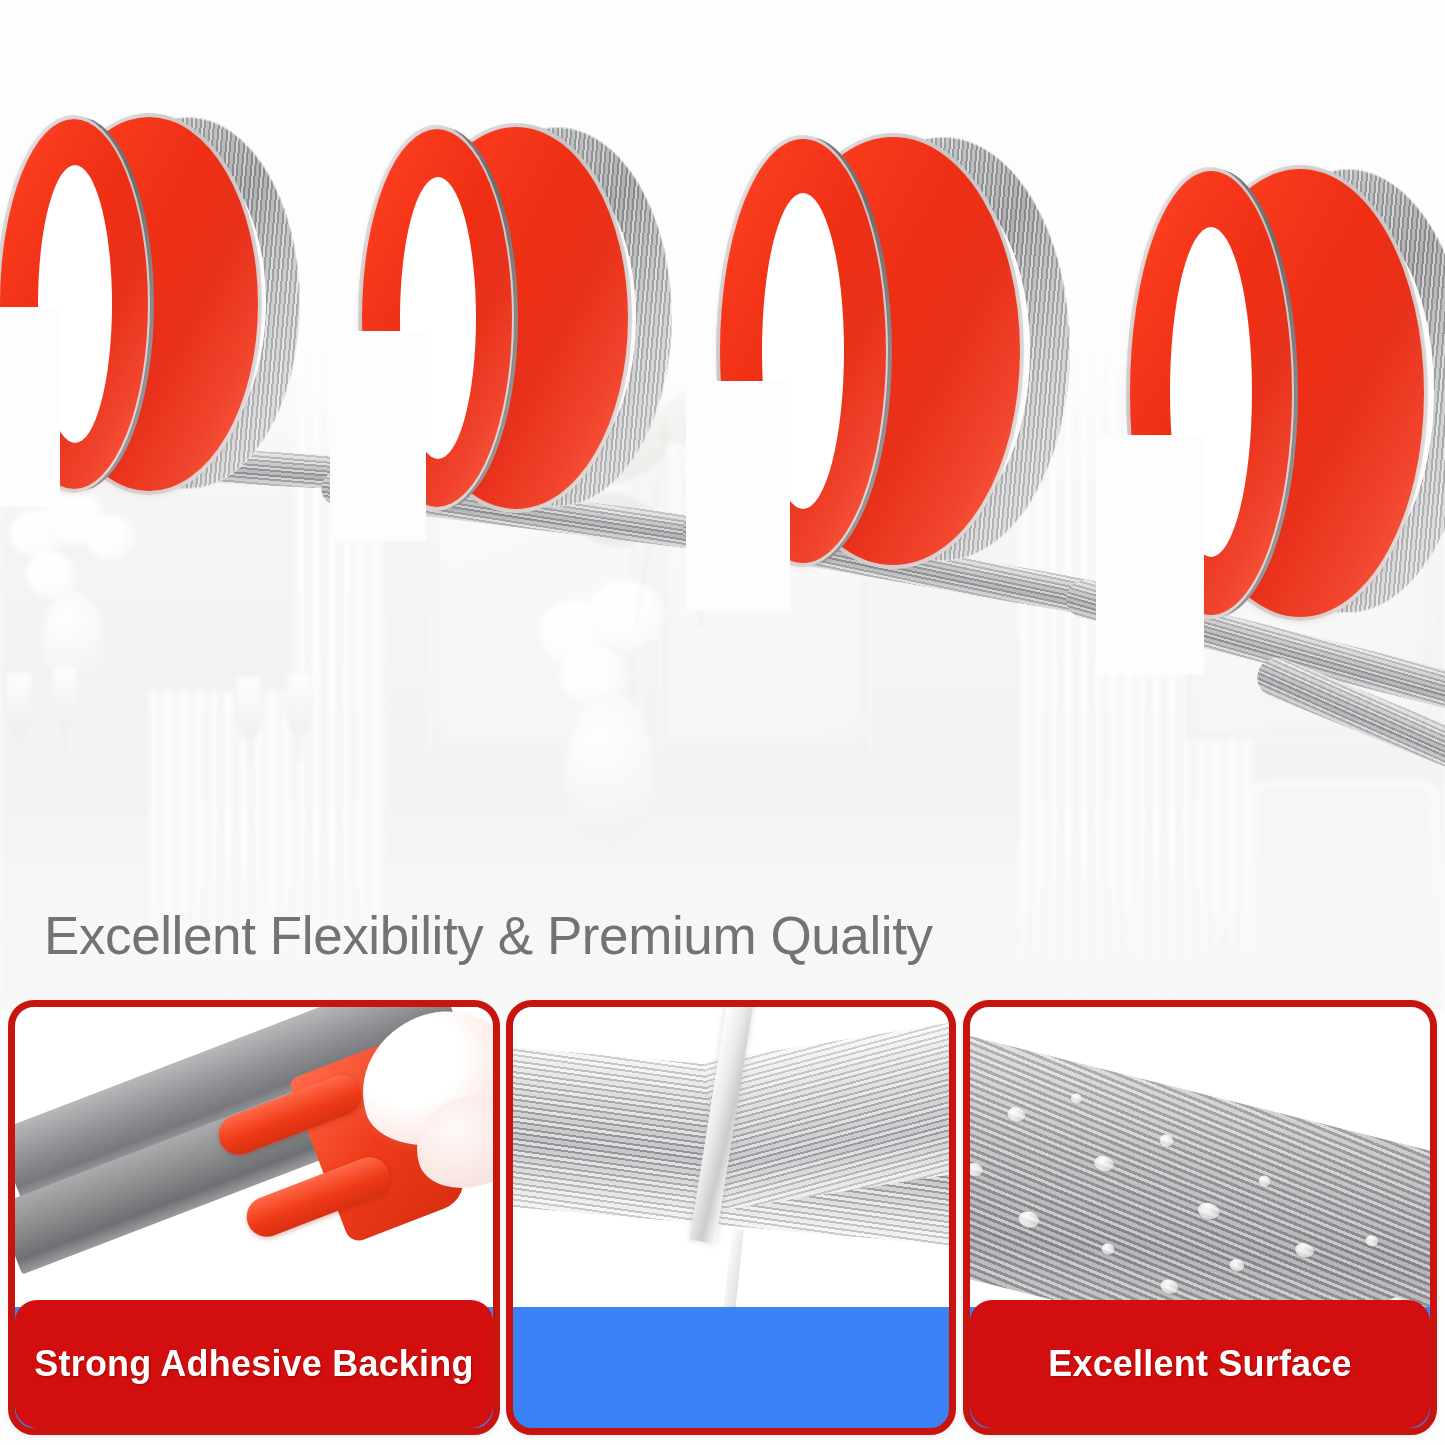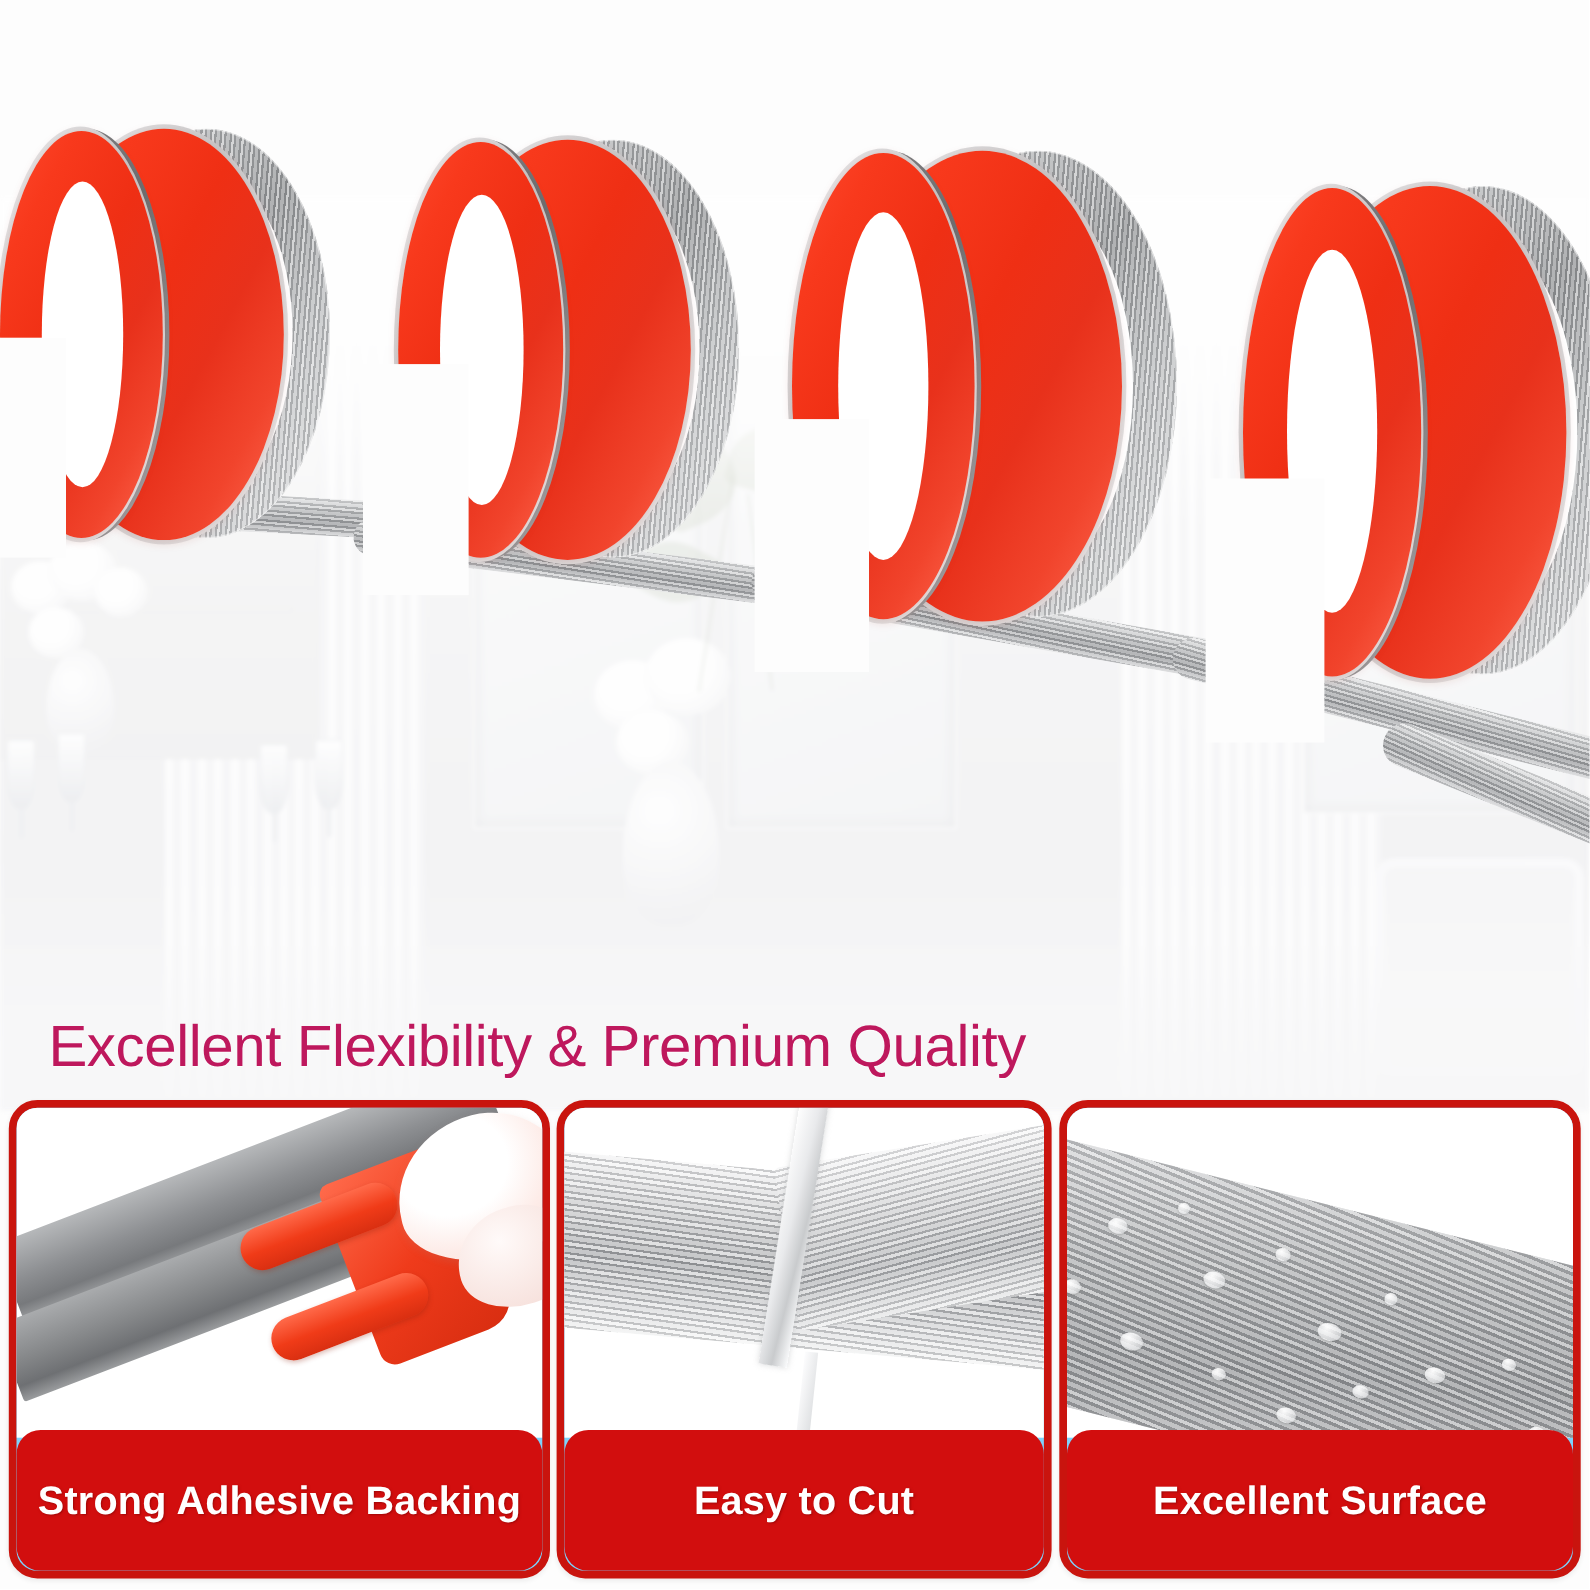--- a/index.html
+++ b/index.html
@@ -86,31 +86,30 @@
 
   
   .title-block{ position:absolute; left:42px; top:650px; width:1100px; z-index:14; }
   .title-line{
     font-weight:700; color:#cc1414; letter-spacing:2px; line-height:.99;
     font-size:104px;
     text-shadow:2px 2px 0 rgba(255,255,255,.55), -1px -1px 0 rgba(255,255,255,.35);
   }
   .subtitle{
     position:absolute; left:44px; top:905px; z-index:14;
-    font-size:53px; color:#be185d; letter-spacing:-0.4px; white-space:nowrap;
+    font-size:53px; color:#737373; letter-spacing:-0.4px; white-space:nowrap;
     text-shadow:0 1px 1px rgba(255,255,255,.75);
-    margin-top:16px;
   }
 
   
   .panels{ position:absolute; left:0; top:1000px; width:1445px; height:445px; z-index:16; }
   .panel{
     position:absolute; top:0; height:435px;
     border:7px solid #c9140e; border-radius:26px;
-    background:#7dd3fc; overflow:hidden;
+    background:#3b82f6; overflow:hidden;
     box-shadow:0 2px 5px rgba(0,0,0,.07);
   }
   .panel-media{ position:absolute; left:0; top:0; right:0; height:300px;
                 background:#ffffff; overflow:hidden; }
   .caption{
     position:absolute; left:0; right:0; bottom:0; height:128px;
     background:#d20e0e; border-radius:22px;
     display:flex; align-items:center; justify-content:center;
   }
   .caption span{
@@ -331,23 +330,20 @@
         <span>Strong Adhesive Backing</span>
       </div>
     </div>
 
     <div class="panel" style="left:506px; width:450px;">
       <div class="panel-media">
         <div class="p2-band"></div>
         <div class="p2-band2"></div>
         <div class="p2-blade"></div>
         <div class="p2-blade-tip"></div>
-      </div>
-      <div class="caption">
-        <span>Easy to Cut</span>
       </div>
     </div>
 
     <div class="panel" style="left:963px; width:474px;">
       <div class="panel-media">
         <div class="p3-band">
           <div class="drop" style="left:30px; top:22px;  width:13px;height:11px;"></div>
           <div class="drop" style="left:92px; top:58px;  width:18px;height:14px;"></div>
           <div class="drop" style="left:150px;top:30px;  width:11px;height:10px;"></div>
           <div class="drop" style="left:188px;top:84px;  width:20px;height:15px;"></div>

